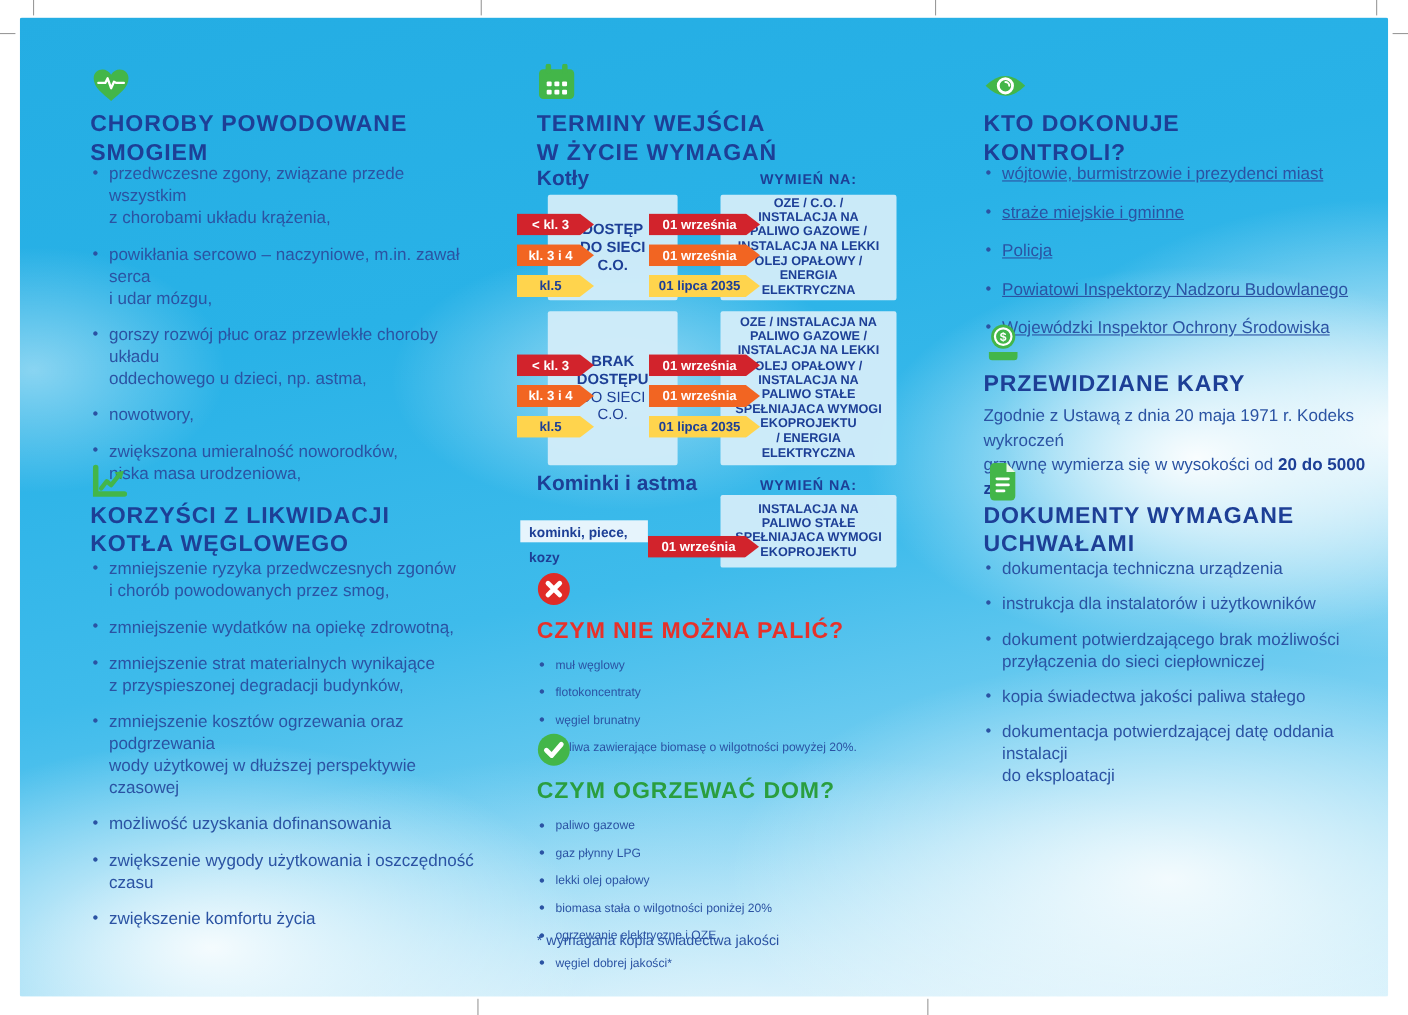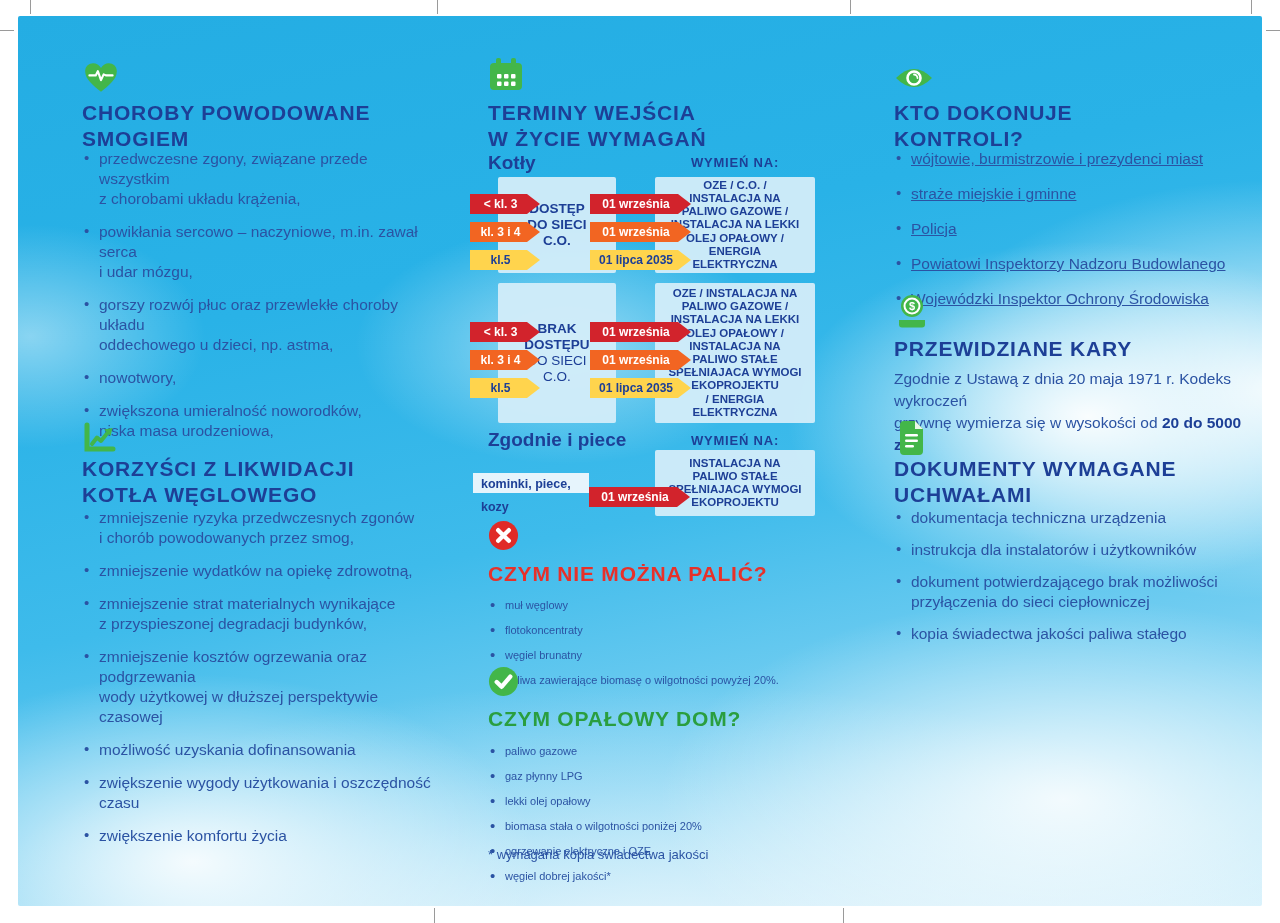--- a/index.html
+++ b/index.html
@@ -222,21 +222,21 @@
           <div class="arrow orange">kl. 3 i 4</div>
           <div class="arrow yellow">kl.5</div>
         </div>
         <div class="stack dates">
           <div class="arrow red">01 września 2024</div>
           <div class="arrow orange">01 września 2026</div>
           <div class="arrow yellow">01 lipca 2035</div>
         </div>
       </div>
 
-      <span class="sub-label" style="left:18px; top:413px;">Zgodnie i piece</span>
+      <span class="sub-label" style="left:18px; top:413px;">Kominki i astma</span>
       <span class="wymien" style="top:417px;">WYMIEŃ NA:</span>
 
       <div class="diagram" style="top:434px; height:66px;">
         <div class="panel right-panel">INSTALACJA NA
 PALIWO STAŁE
 SPEŁNIAJACA WYMOGI
 EKOPROJEKTU</div>
         <div class="kom-label">kominki, piece, kozy</div>
         <div class="kom-date arrow red">01 września 2024</div>
       </div>
@@ -254,21 +254,21 @@
         <li>węgiel brunatny</li>
         <li>paliwa zawierające biomasę o wilgotności powyżej 20%.</li>
       </ul>
 
       <span class="abs" style="left:18px; top:650px;">
         <svg viewBox="0 0 32 32" width="31" height="31">
           <circle cx="16" cy="16" r="15" fill="#43b649"></circle>
           <polyline points="9,16.5 14,21.5 23,11" fill="none" stroke="#fff" stroke-width="4.5" stroke-linecap="round" stroke-linejoin="round"></polyline>
         </svg>
       </span>
-      <h2 class="green abs" style="left:18px; top:690px;">CZYM OPAŁOWY DOM?</h2>
+      <h2 class="green abs" style="left:18px; top:690px;">CZYM OGRZEWAĆ DOM?</h2>
       <ul class="abs list-tight" style="left:18px; top:726px;">
         <li>paliwo gazowe</li>
         <li>gaz płynny LPG</li>
         <li>lekki olej opałowy</li>
         <li>biomasa stała o wilgotności poniżej 20%</li>
         <li>ogrzewanie elektryczne i OZE</li>
         <li>węgiel dobrej jakości*</li>
       </ul>
       <span class="footnote abs" style="left:18px; top:831px;">* wymagana kopia świadectwa jakości</span>
     </section>
@@ -315,16 +315,18 @@
         </svg>
       </span>
       <h2 class="abs" style="left:18px; top:440px;">DOKUMENTY WYMAGANE
 UCHWAŁAMI</h2>
       <ul class="abs list-docs" style="left:18px; top:492px;">
         <li>dokumentacja techniczna urządzenia</li>
         <li>instrukcja dla instalatorów i użytkowników</li>
         <li>dokument potwierdzającego brak możliwości
 przyłączenia do sieci ciepłowniczej</li>
         <li>kopia świadectwa jakości paliwa stałego</li>
+        <li>dokumentacja potwierdzającej datę oddania instalacji
+do eksploatacji</li>
       </ul>
     </section>
   </div>
 </div>
 
 </body></html>

